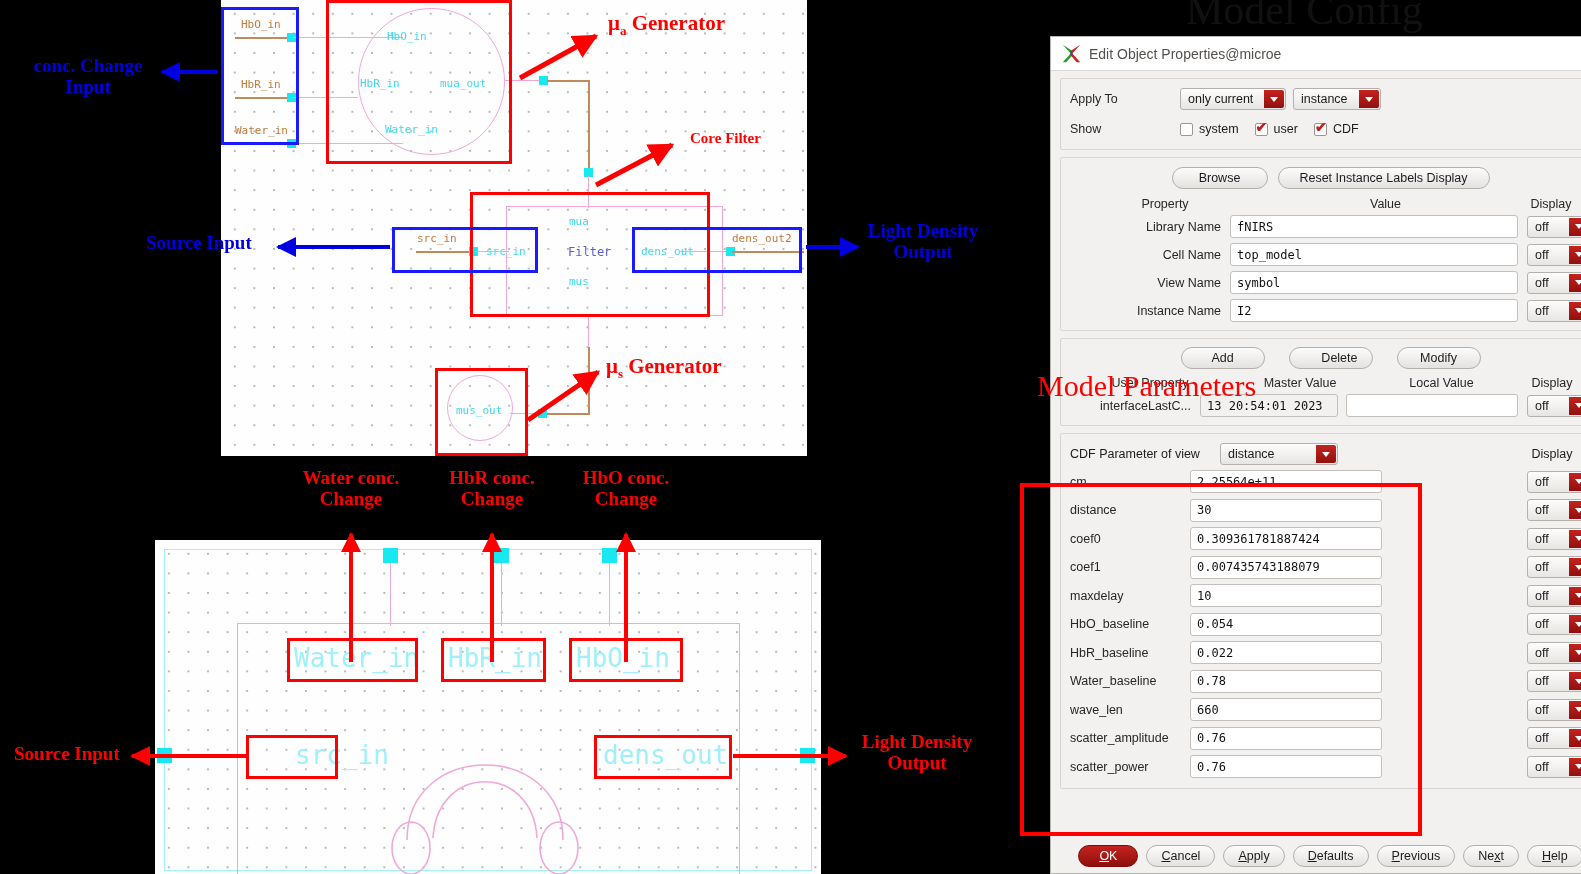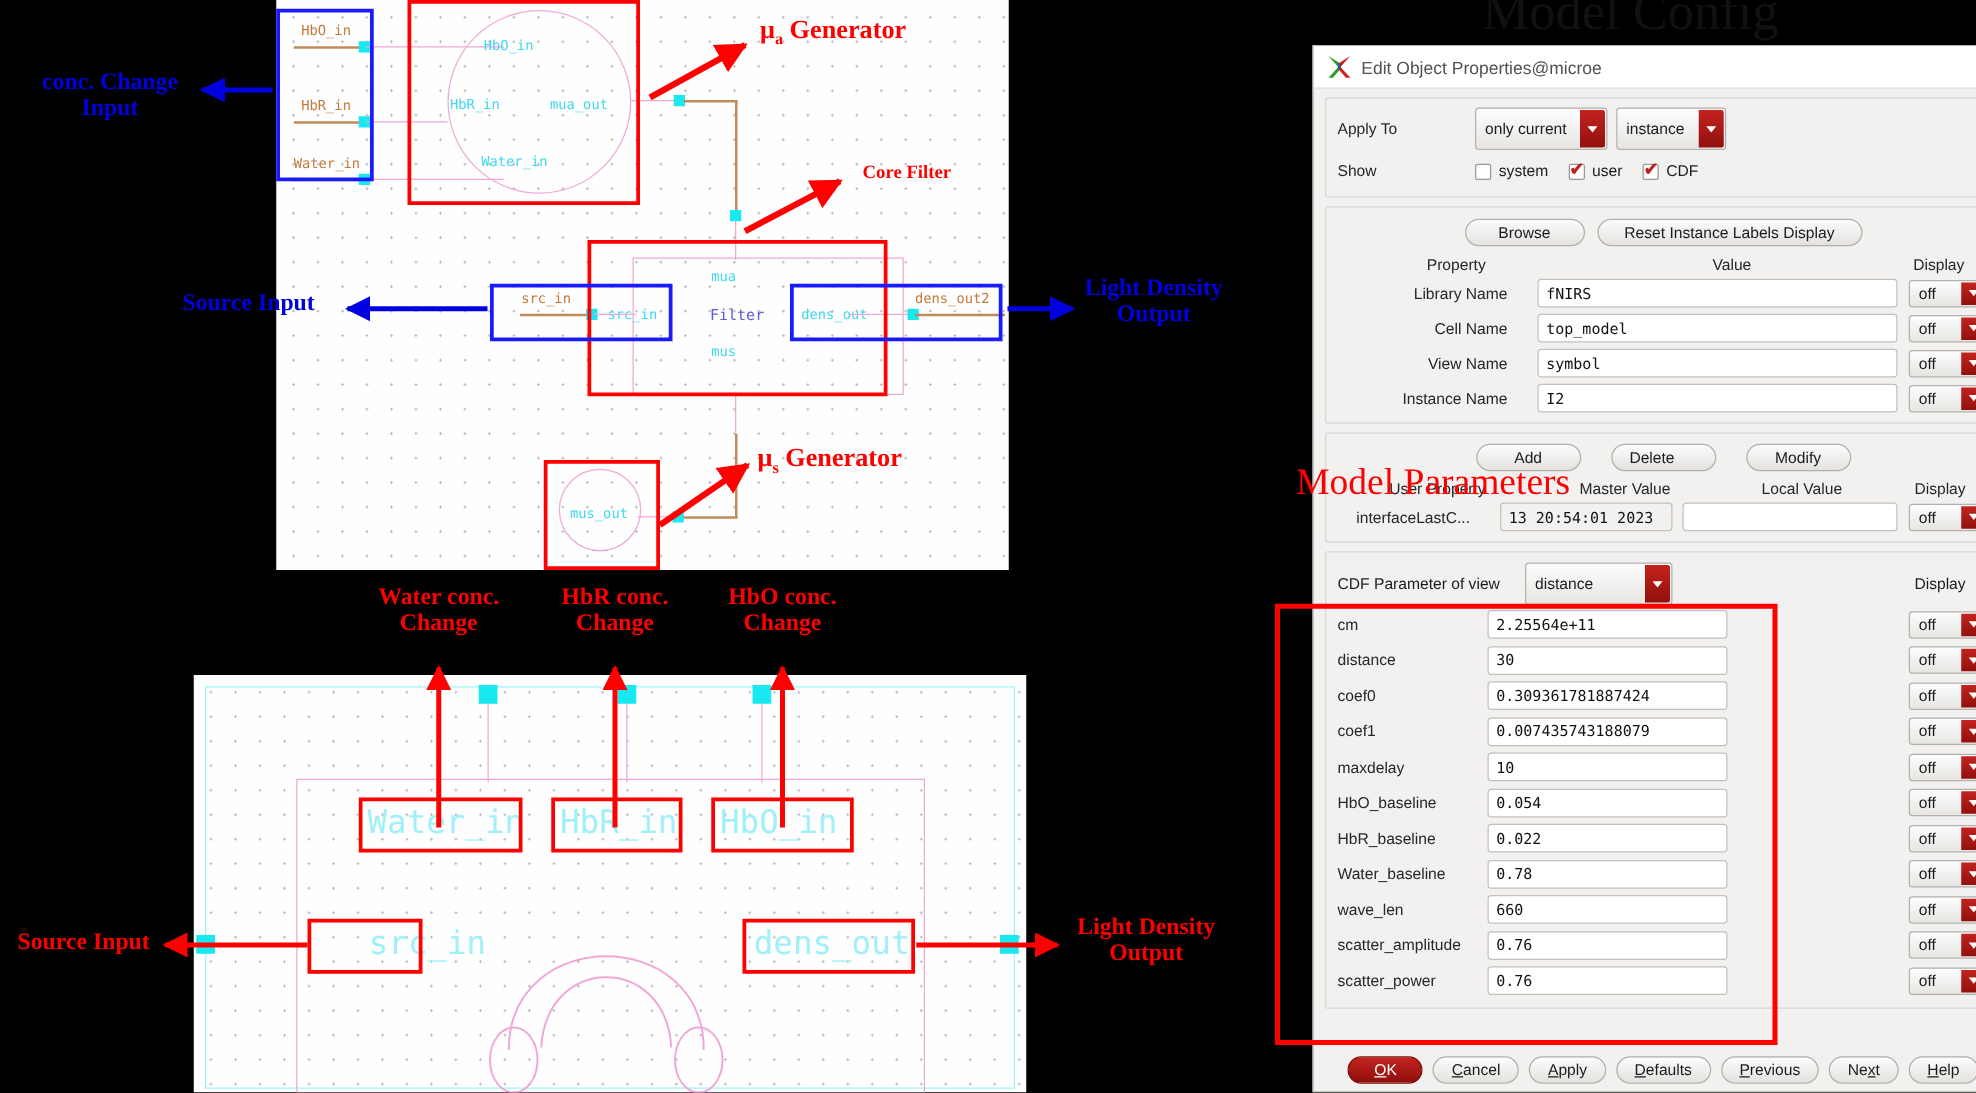--- a/index.html
+++ b/index.html
@@ -70,21 +70,21 @@
   .title-text { color:#53504d; font-size:14px; }
   .title-close { margin-left:auto; color:#8b8784; font-size:19px; cursor:default;
                  line-height:1; padding:0 3px; }
 
   .group { margin:7px 9px; border:1px solid #d8d5d2; background:#f2f1f0;
            border-radius:2px; padding:7px 9px; }
 
   .row { display:flex; align-items:center; min-height:26px; }
   .row-lbl { width:110px; flex:none; color:#262626; }
 
-  .combo { position:relative; height:34px; background:linear-gradient(#fdfdfd,#e7e5e2);
+  .combo { position:relative; height:22px; background:linear-gradient(#fdfdfd,#e7e5e2);
            border:1px solid #b4b1ad; border-radius:3px; display:inline-flex;
            align-items:center; padding:0 26px 0 7px; font-size:12.5px; color:#1b1b1b; }
   .combo .arrow {
      position:absolute; right:1px; top:1px; bottom:1px; width:20px;
      background:linear-gradient(#c4231f,#91100d); border-radius:0 2px 2px 0;
      display:flex; align-items:center; justify-content:center; }
   .combo .arrow:after { content:""; border-left:4px solid transparent;
      border-right:4px solid transparent; border-top:5px solid #fff; }
 
   .chk-wrap { display:inline-flex; align-items:center; margin-right:16px; }
@@ -95,21 +95,21 @@
 
   .btn { background:linear-gradient(#fcfcfc,#e4e2df); border:1px solid #b3b0ac;
          border-radius:11px; padding:3px 14px; font-size:12.5px; color:#1b1b1b;
          cursor:default; white-space:nowrap; }
   .btn-row { display:flex; justify-content:center; gap:10px; margin-bottom:2px; }
 
   .hdr-row { display:flex; font-size:12.5px; color:#262626; padding:2px 0 4px 0; }
 
   .prop-row { display:flex; align-items:center; margin-bottom:5px; }
   .prop-name { width:108px; flex:none; color:#262626; font-size:12.5px; }
-  .prop-name.right { text-align:right; padding-right:24px; }
+  .prop-name.right { text-align:right; padding-right:9px; }
   .val-input { flex:1; height:23px; background:#fff; border:1px solid #c3c0bc;
       border-radius:3px; padding:0 6px; font-family:"DejaVu Sans Mono", monospace;
       font-size:12px; color:#111; display:flex; align-items:center; }
   .val-input.grey { background:#f2f1f0; }
   .disp-combo { width:64px; height:22px; margin-left:9px; flex:none; }
 
   .cdf-area { position:relative; }
   .cdf-row { display:flex; align-items:center; margin-bottom:5.5px; }
   .cdf-name { width:120px; flex:none; font-size:12.5px; color:#262626; }
   .cdf-val { width:192px; flex:none; }
@@ -390,21 +390,21 @@
         <span class="combo disp-combo">
           <span>off</span>
           <span class="arrow"></span>
         </span>
       </div>
     </div>
 
     <div class="group" style="padding-top:8px;">
       <div class="btn-row" style="margin-bottom:5px;gap:24px;">
         <span class="btn" style="min-width:84px; text-align:center;">Add</span>
-        <span class="btn" style="min-width:84px; text-align:left;">Delete</span>
+        <span class="btn" style="min-width:84px; text-align:right;">Delete</span>
         <span class="btn" style="min-width:84px; text-align:center;">Modify</span>
       </div>
       <div class="hdr-row">
         <span style="width:160px; text-align:center;">User Property</span>
         <span style="width:140px; text-align:center;">Master Value</span>
         <span style="flex:1; text-align:center;">Local Value</span>
         <span style="width:78px; text-align:center;">Display</span>
       </div>
       <div class="prop-row" style="margin-bottom:1px;">
         <span class="prop-name right" style="width:130px;">interfaceLastC...</span>

